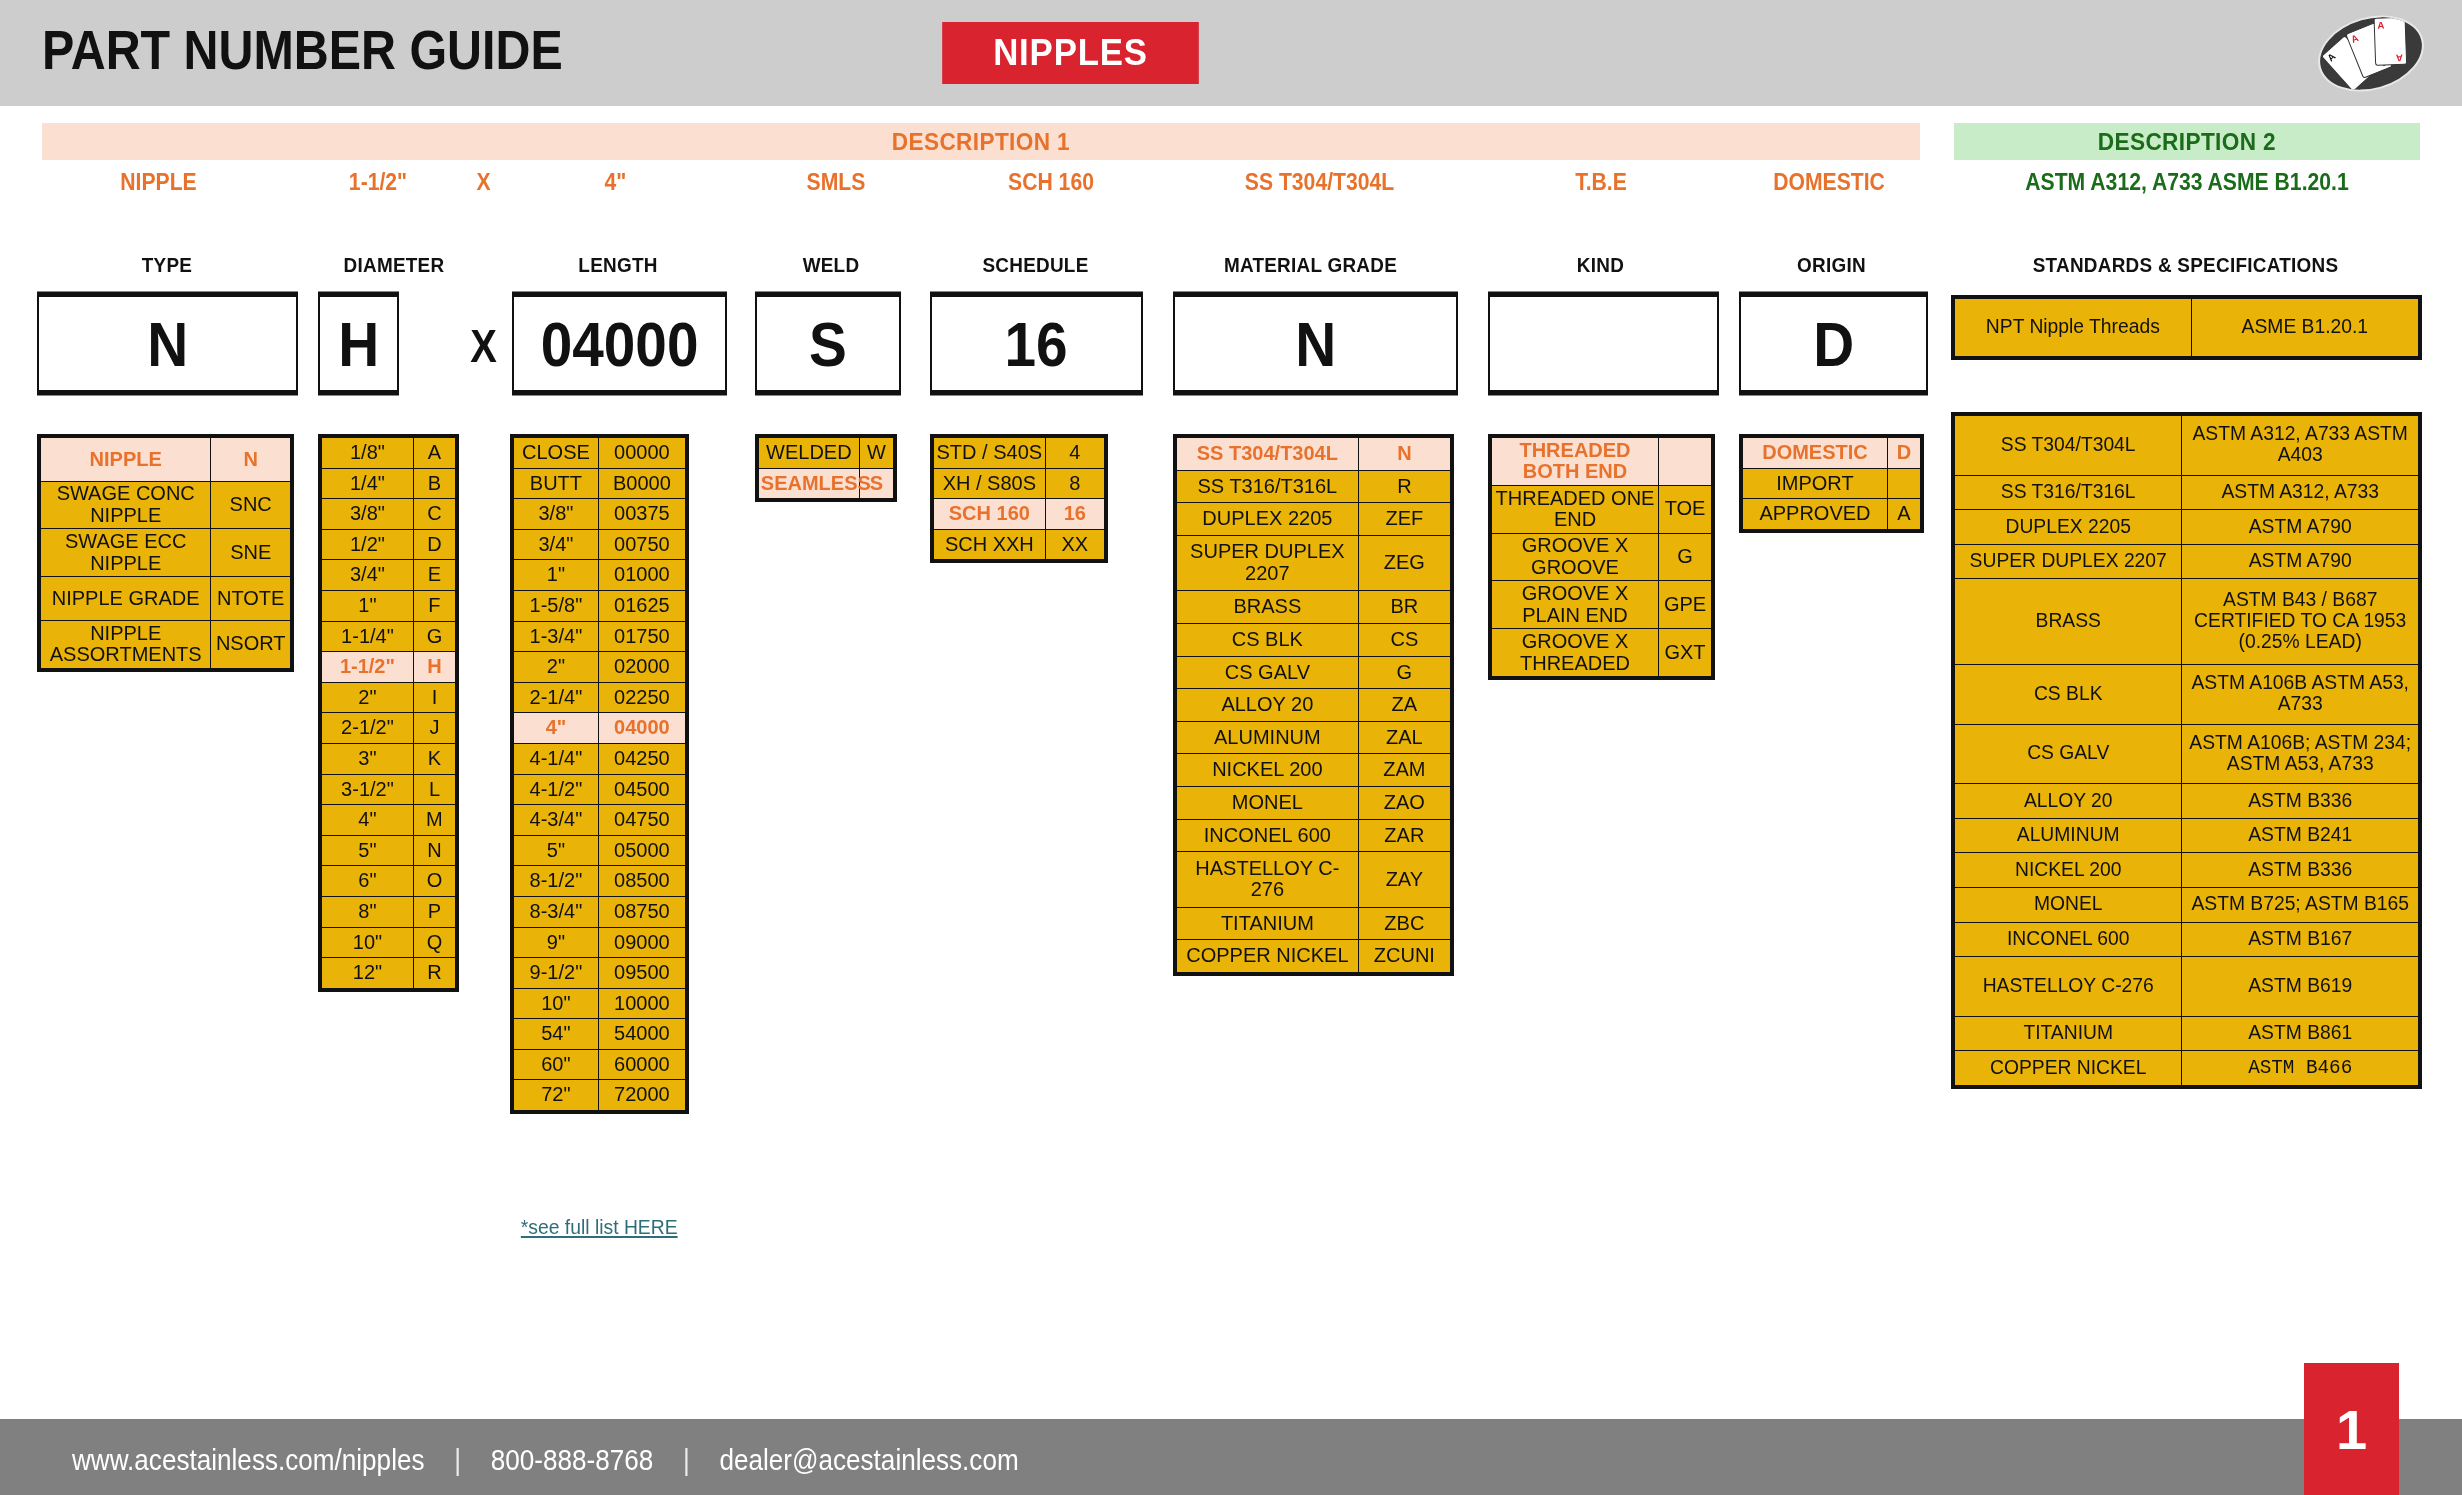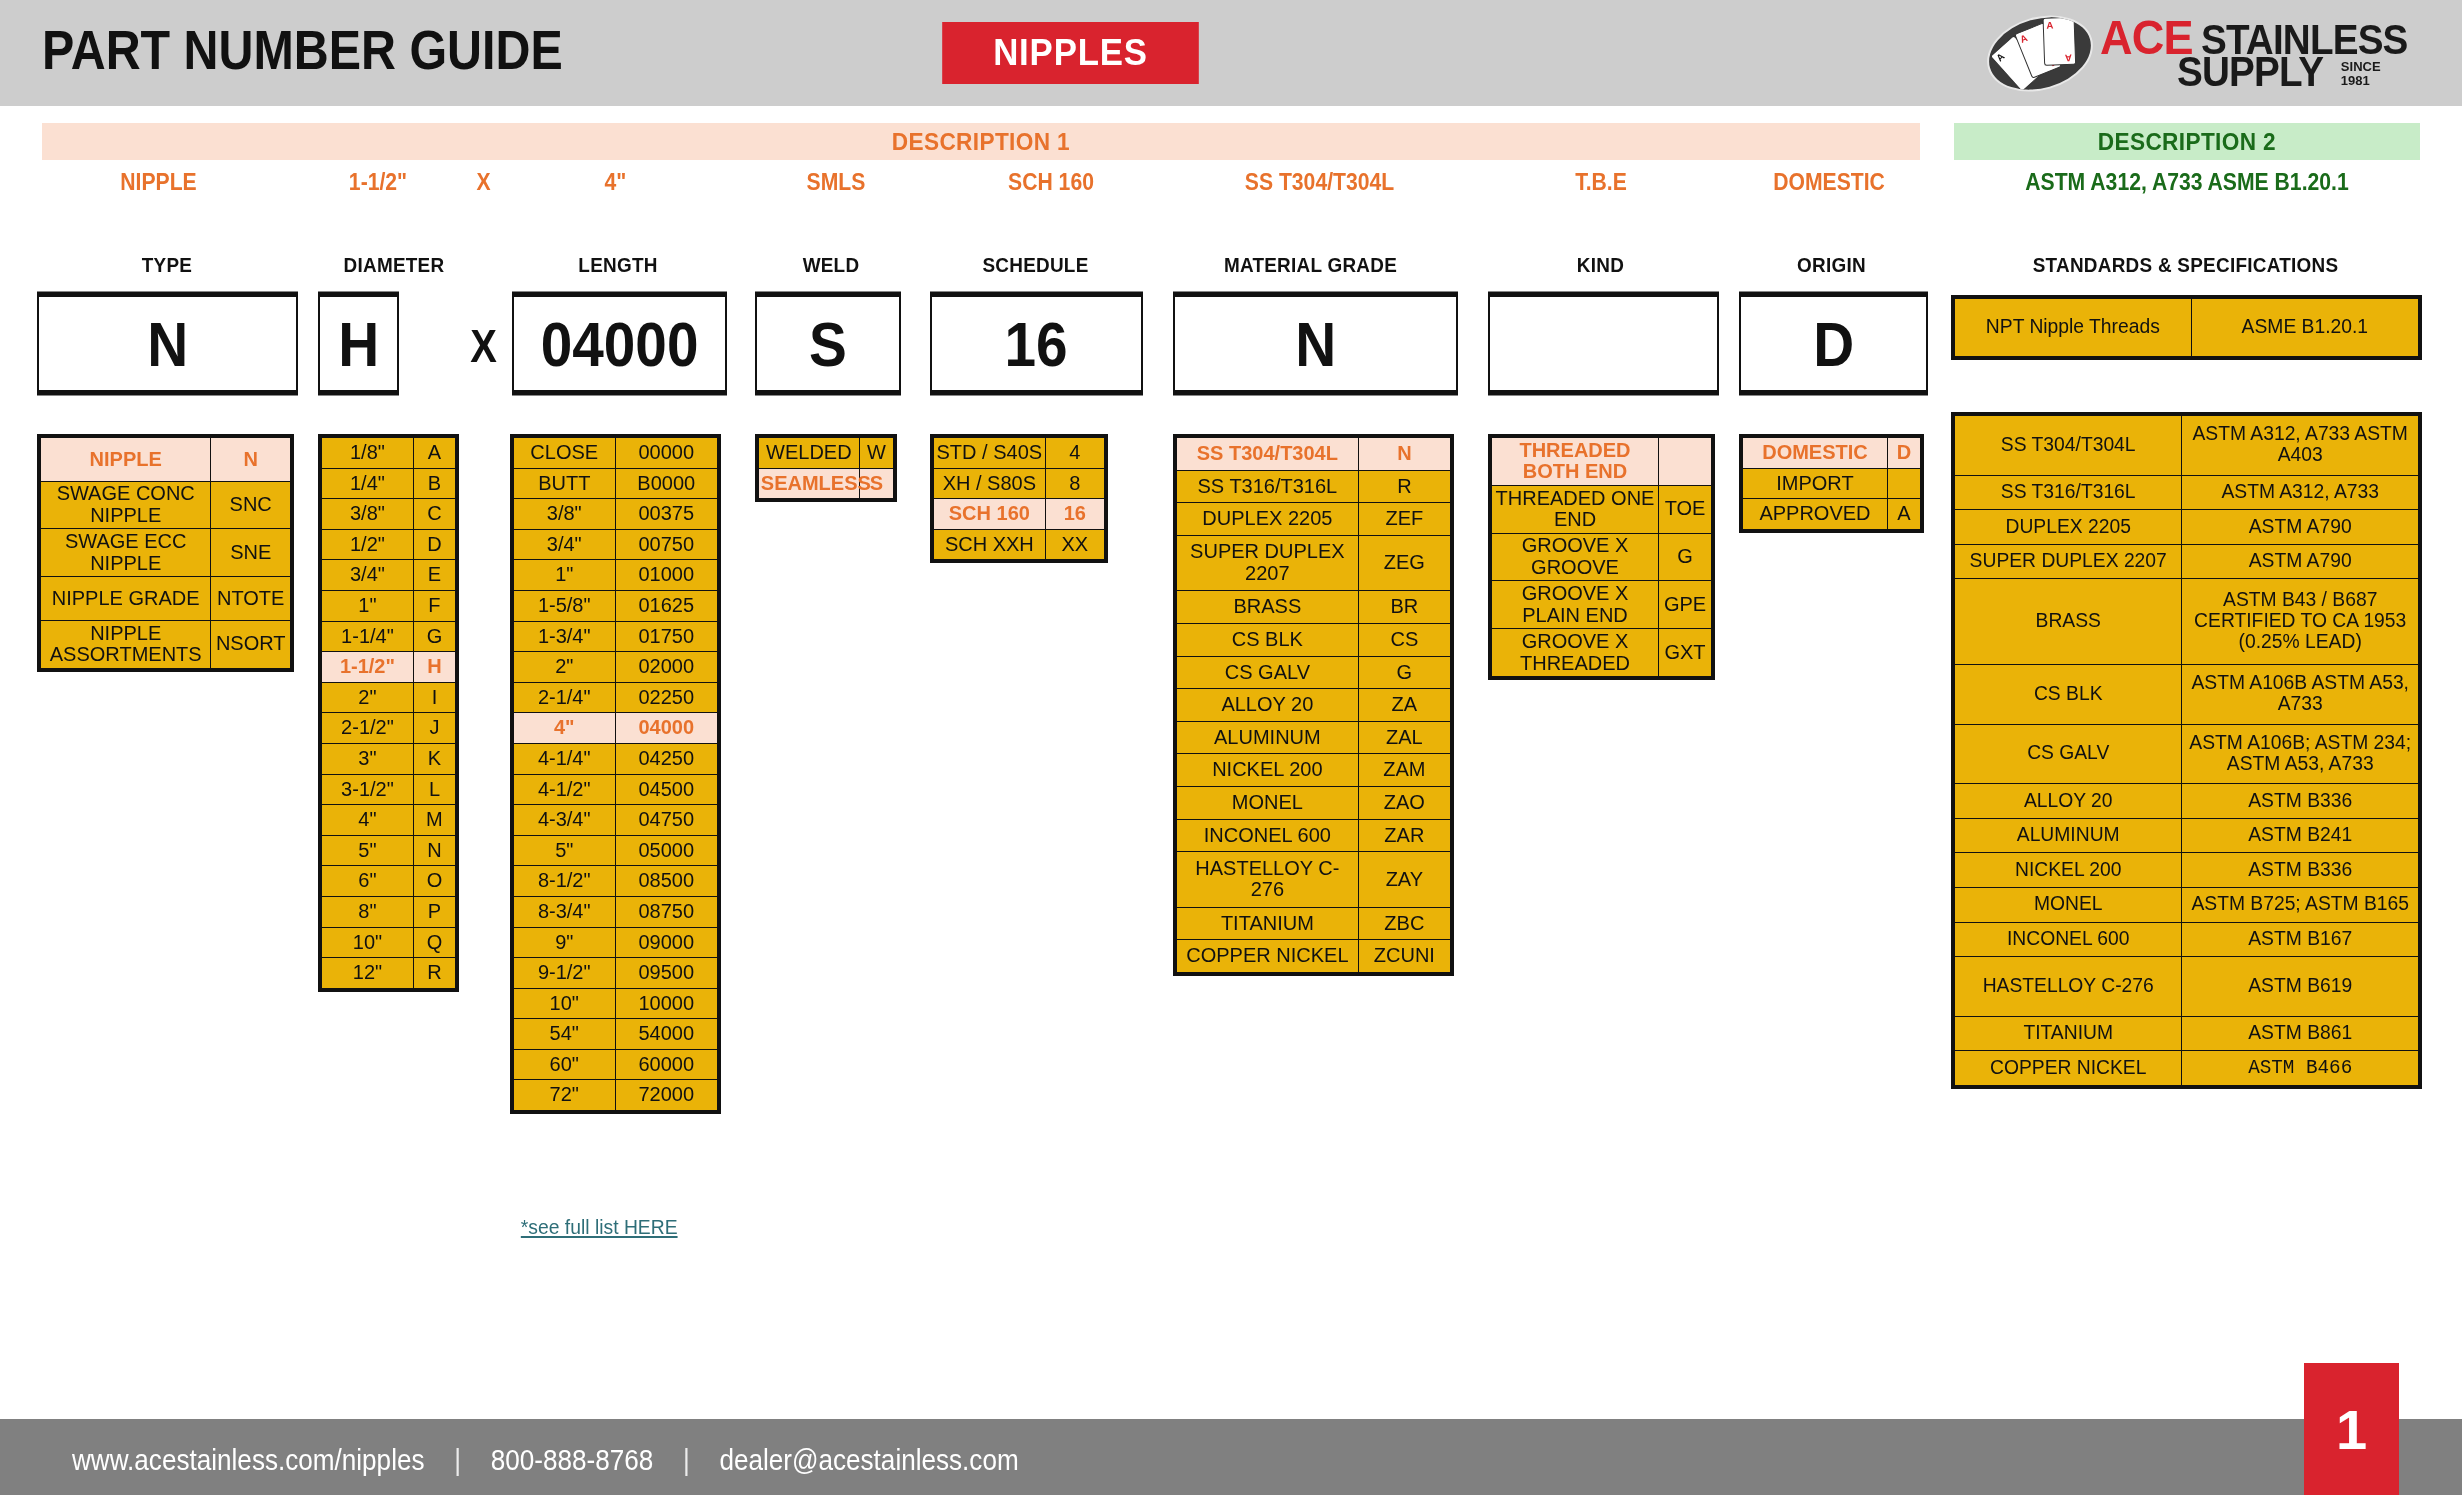--- a/index.html
+++ b/index.html
@@ -174,33 +174,20 @@
       </div>
     <div class="card c2">
         <span class="pip tl red">A</span>
         <span class="pip br red">A</span>
       </div>
     <div class="card c3">
         <span class="pip tl red">A</span>
         <span class="pip br red">A</span>
       </div>
   </div>
-  <div class="logo-text">
-    <div class="logo-row1">
-      <span class="logo-ace">ACE</span>
-      <span class="logo-stain">STAINLESS</span>
-    </div>
-    <div class="logo-row2">
-      <span class="logo-supply">SUPPLY</span>
-      <span class="logo-since">
-        <span>SINCE</span>
-        <span>1981</span>
-      </span>
-    </div>
-  </div>
 </div>
 
 <div class="desc1-band">
   <span>DESCRIPTION 1</span>
 </div>
 <div class="desc2-band">
   <span>DESCRIPTION 2</span>
 </div>
 
 <div class="desc-vals">
@@ -349,21 +336,21 @@
           <td style="height: 26px;">10"</td>
           <td style="width: 28%;">Q</td>
         </tr>
         <tr>
           <td style="height: 26px;">12"</td>
           <td style="width: 28%;">R</td>
         </tr>
       </tbody>
     </table>
   </div>
-<div class="tbl" id="tbl-length" style="left:510px;top:434px;width:211px;">
+<div class="tbl" id="tbl-length" style="left:510px;top:434px;width:179px;">
     <table>
       <tbody>
         <tr>
           <td style="height: 26px;">CLOSE</td>
           <td style="width: 48%;">00000</td>
         </tr>
         <tr>
           <td style="height: 26px; margin-left: 40px;">BUTT</td>
           <td style="width: 48%;">B0000</td>
         </tr>

